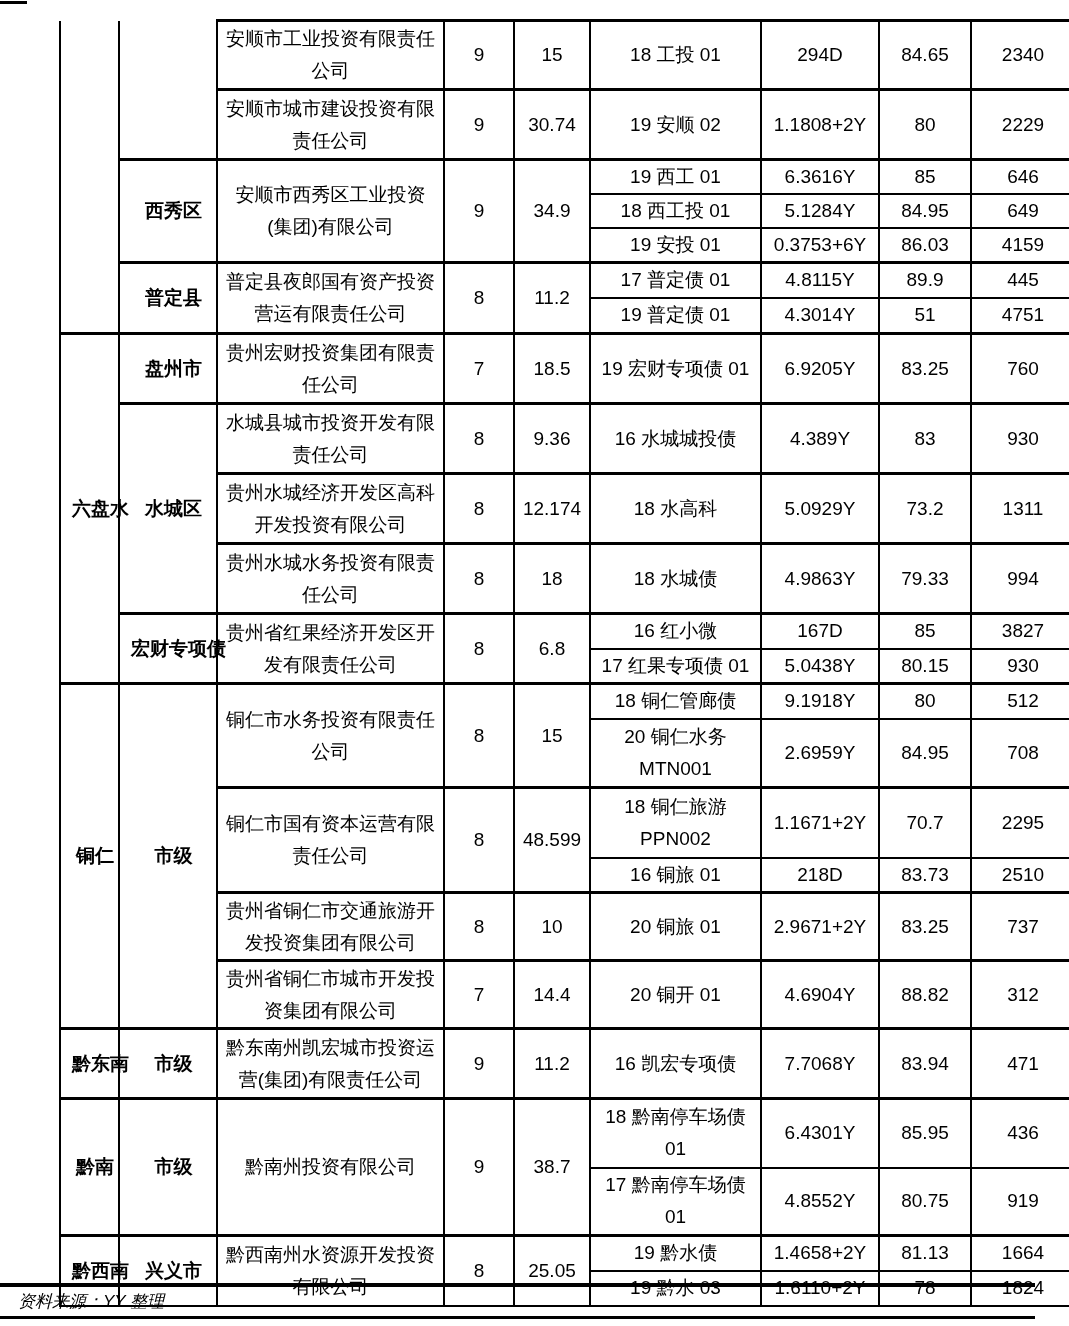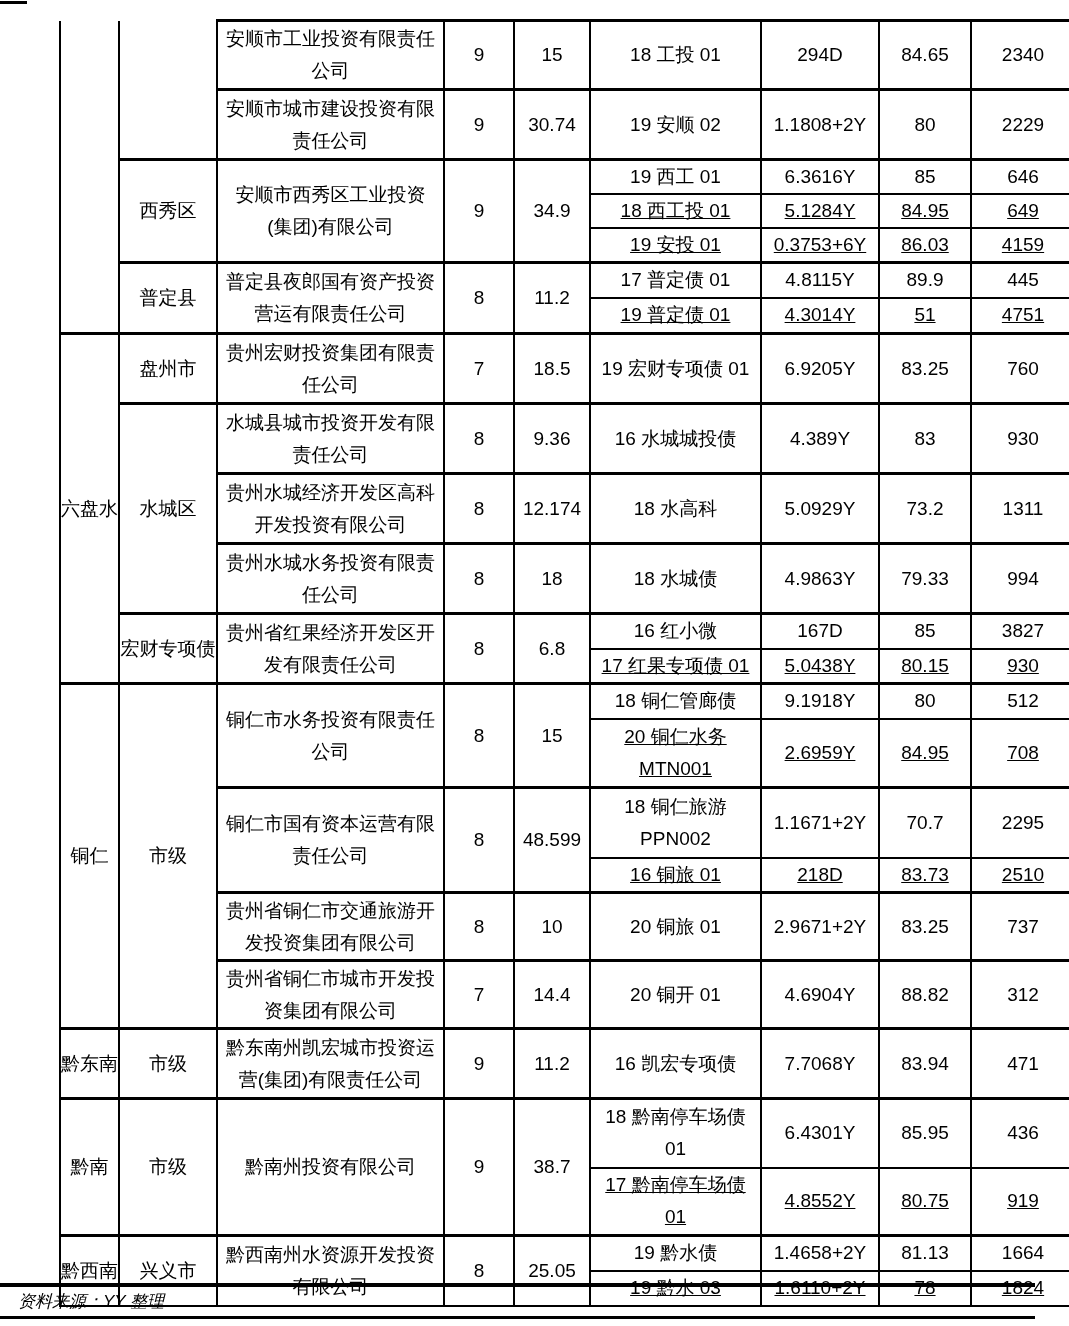--- a/index.html
+++ b/index.html
@@ -24,23 +24,23 @@
   td{
     border:2px solid #000;
     padding:0;
     text-align:center;
     vertical-align:middle;
     font-size:19px;
     line-height:32px;
     overflow:visible;
   }
   td.t3{border-top-width:3px;}
-  td.t2{border-top-width:2px;text-decoration:underline;}
+  td.t2{border-top-width:2px;}
   td.t0{border-top:none;}
-  td.region, td.district{font-weight:normal;white-space:nowrap;}
+  td.region, td.district{font-weight:bold;white-space:nowrap;padding-left:11px;}
   td.company{white-space:pre-line;}
   td.bond{white-space:pre-line;}
   .rule{position:absolute;background:#000;}
   .rule-topleft{left:0;top:1px;width:27px;height:3px;}
   .rule-table-bottom{left:0;top:1283px;width:1035px;height:4px;}
   .rule-page-bottom{left:0;top:1316px;width:1035px;height:3px;}
   .source-note{
     position:absolute;
     left:18px;
     top:1290px;

